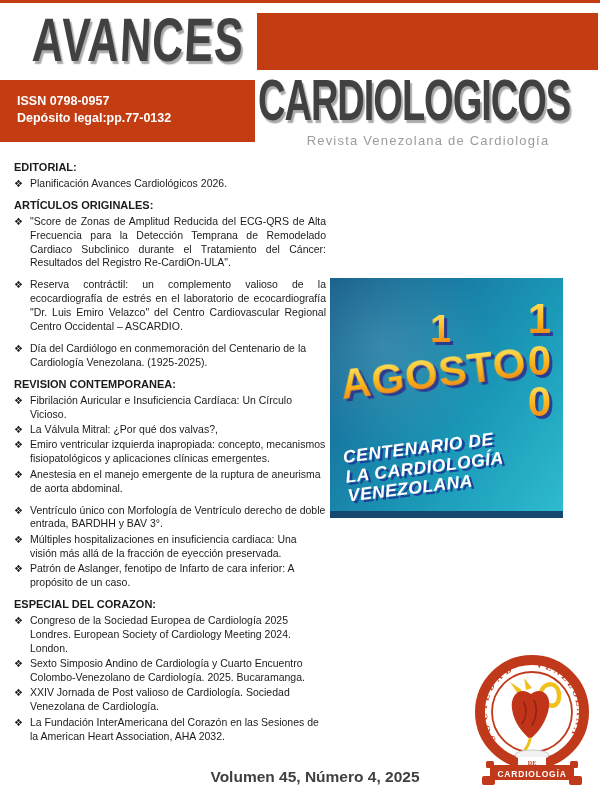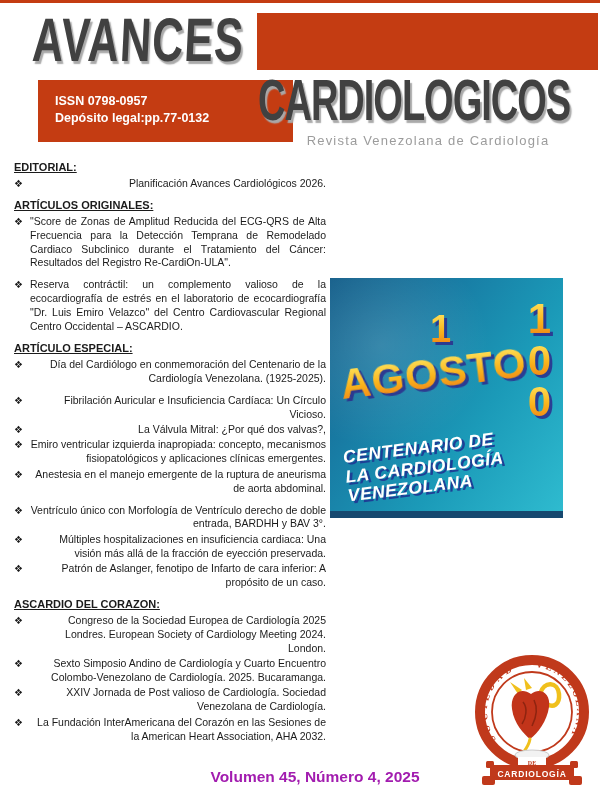--- a/index.html
+++ b/index.html
@@ -11,34 +11,34 @@
   .page{position:relative;width:600px;height:800px;background:#ffffff;overflow:hidden;
         font-family:"Liberation Sans",sans-serif;color:var(--text_black);}
   
   .topline{position:absolute;left:0;top:0;width:600px;height:3px;background:var(--brand_red);}
   .avances{position:absolute;left:34px;top:10px;font-size:41px;font-weight:bold;
            color:var(--title_gray);letter-spacing:1px;line-height:1;
            transform:scale(1.05,1.5) skewX(-4deg);transform-origin:left top;
            text-shadow:2px 2px 1px #a9a9a9;}
   .redblock{position:absolute;left:257px;top:13px;width:341px;height:57px;background:var(--brand_red);}
   .issnbar{position:absolute;left:0;top:80px;width:255px;height:62px;background:var(--brand_red);
-           color:#fff;font-size:12.5px;font-weight:bold;padding:13px 0 0 17px;line-height:17px;margin-left:38px;}
+           color:#fff;font-size:12.5px;font-weight:bold;padding:13px 0 0 17px;line-height:17px;}
   .cardios{position:absolute;left:258px;top:72px;font-size:38px;font-weight:bold;
            color:var(--title_gray);letter-spacing:-1px;line-height:1;
            transform:scaleY(1.5);transform-origin:left top;
            text-shadow:2px 2px 1px #a9a9a9;}
   .subtitle{position:absolute;left:256px;top:133px;width:344px;text-align:center;
             color:var(--subtitle_gray);font-size:13px;line-height:15.5px;letter-spacing:1.2px;}
   
   .toc{position:absolute;left:14px;top:161px;width:312px;font-size:10.5px;line-height:13.9px;}
   .toc-section{margin-bottom:8px;}
-  .sec-header{font-weight:bold;text-decoration:underline;font-size:11px;margin-bottom:2px;}
+  .sec-header{font-weight:bold;font-size:11px;margin-bottom:2px;}
   .toc-item{display:flex;gap:7px;margin-bottom:1.5px;}
   .toc-item .bullet{flex:0 0 auto;font-size:10px;line-height:13.9px;}
-  .toc-item .item-text{flex:1 1 auto;text-align:right;}
+  .toc-item .item-text{flex:1 1 auto;}
   .toc-item.just .item-text{text-align:justify;}
   .toc-item.just + .toc-item.just{margin-top:8px;}
   
   .poster{position:absolute;left:330px;top:278px;width:233px;height:240px;overflow:hidden;
           background:radial-gradient(ellipse at 22% 28%,rgba(255,255,255,.14),transparent 42%),
           linear-gradient(125deg,#145e8a 0%,#187ca4 32%,#1b9ab8 62%,#2fbcd0 100%);}
   .poster .strip{position:absolute;left:0;right:0;bottom:0;height:7px;background:#16486f;}
   .p-digit,.p-month{font-weight:bold;
           background:linear-gradient(180deg,#ffe45e,#f9b31b 55%,#ef7f16);
           -webkit-background-clip:text;background-clip:text;
@@ -50,21 +50,21 @@
   .p-col-right .p-digit{font-size:42px;}
   .p-month{position:absolute;left:13px;top:88px;font-size:42px;letter-spacing:1px;
            transform:rotate(-7deg);transform-origin:left bottom;}
   .p-caption{position:absolute;left:12px;top:170px;transform:rotate(-7deg);
              transform-origin:left top;color:#fff;font-weight:bold;font-style:italic;
              font-size:17.5px;line-height:1.12;letter-spacing:.5px;
              text-shadow:2.5px 2.5px 0 #1d3f96;}
   
   .logo{position:absolute;left:468px;top:650px;width:128px;height:144px;}
   .volume{position:absolute;left:140px;top:768px;width:350px;text-align:center;
-          font-size:15.5px;font-weight:bold;color:#a21caf;}
+          font-size:15.5px;font-weight:bold;color:#404040;}
 </style>
 </head>
 <body>
 
 <div class="page">
 
   <div class="topline"></div>
 
   <div class="avances">AVANCES</div>
 
@@ -94,27 +94,27 @@
         <div class="toc-item just">
           <span class="bullet">❖</span>
           <span class="item-text">"Score de Zonas de Amplitud Reducida del ECG-QRS de Alta Frecuencia para la Detección Temprana de Remodelado Cardiaco Subclinico durante el Tratamiento del Cáncer: Resultados del Registro Re-CardiOn-ULA".</span>
         </div>
         <div class="toc-item just">
           <span class="bullet">❖</span>
           <span class="item-text">Reserva contráctil: un complemento valioso de la ecocardiografía de estrés en el laboratorio de ecocardiografía "Dr. Luis Emiro Velazco" del Centro Cardiovascular Regional Centro Occidental – ASCARDIO.</span>
         </div>
       </section>
       <section class="toc-section">
-        <div class="sec-header">ARTÍCULO ESPECIAL:</div>
         <div class="toc-item">
           <span class="bullet">❖</span>
           <span class="item-text">Día del Cardiólogo en conmemoración del Centenario de la Cardiología Venezolana. (1925-2025).</span>
         </div>
       </section>
       <section class="toc-section">
+        <div class="sec-header">REVISION CONTEMPORANEA:</div>
         <div class="toc-item">
           <span class="bullet">❖</span>
           <span class="item-text">Fibrilación Auricular e Insuficiencia Cardíaca: Un Círculo Vicioso.</span>
         </div>
         <div class="toc-item">
           <span class="bullet">❖</span>
           <span class="item-text">La Válvula Mitral: ¿Por qué dos valvas?,</span>
         </div>
         <div class="toc-item">
           <span class="bullet">❖</span>
@@ -133,21 +133,21 @@
         <div class="toc-item">
           <span class="bullet">❖</span>
           <span class="item-text">Múltiples hospitalizaciones en insuficiencia cardiaca: Una visión más allá de la fracción de eyección preservada.</span>
         </div>
         <div class="toc-item">
           <span class="bullet">❖</span>
           <span class="item-text">Patrón de Aslanger, fenotipo de Infarto de cara inferior: A propósito de un caso.</span>
         </div>
       </section>
       <section class="toc-section">
-        <div class="sec-header">ASCARDIO DEL CORAZON:</div>
+        <div class="sec-header">ESPECIAL DEL CORAZON:</div>
         <div class="toc-item">
           <span class="bullet">❖</span>
           <span class="item-text">Congreso de la Sociedad Europea de Cardiología 2025 Londres. European Society of Cardiology Meeting 2024. London.</span>
         </div>
         <div class="toc-item">
           <span class="bullet">❖</span>
           <span class="item-text">Sexto Simposio Andino de Cardiología y Cuarto Encuentro Colombo-Venezolano de Cardiología. 2025. Bucaramanga.</span>
         </div>
         <div class="toc-item">
           <span class="bullet">❖</span>

